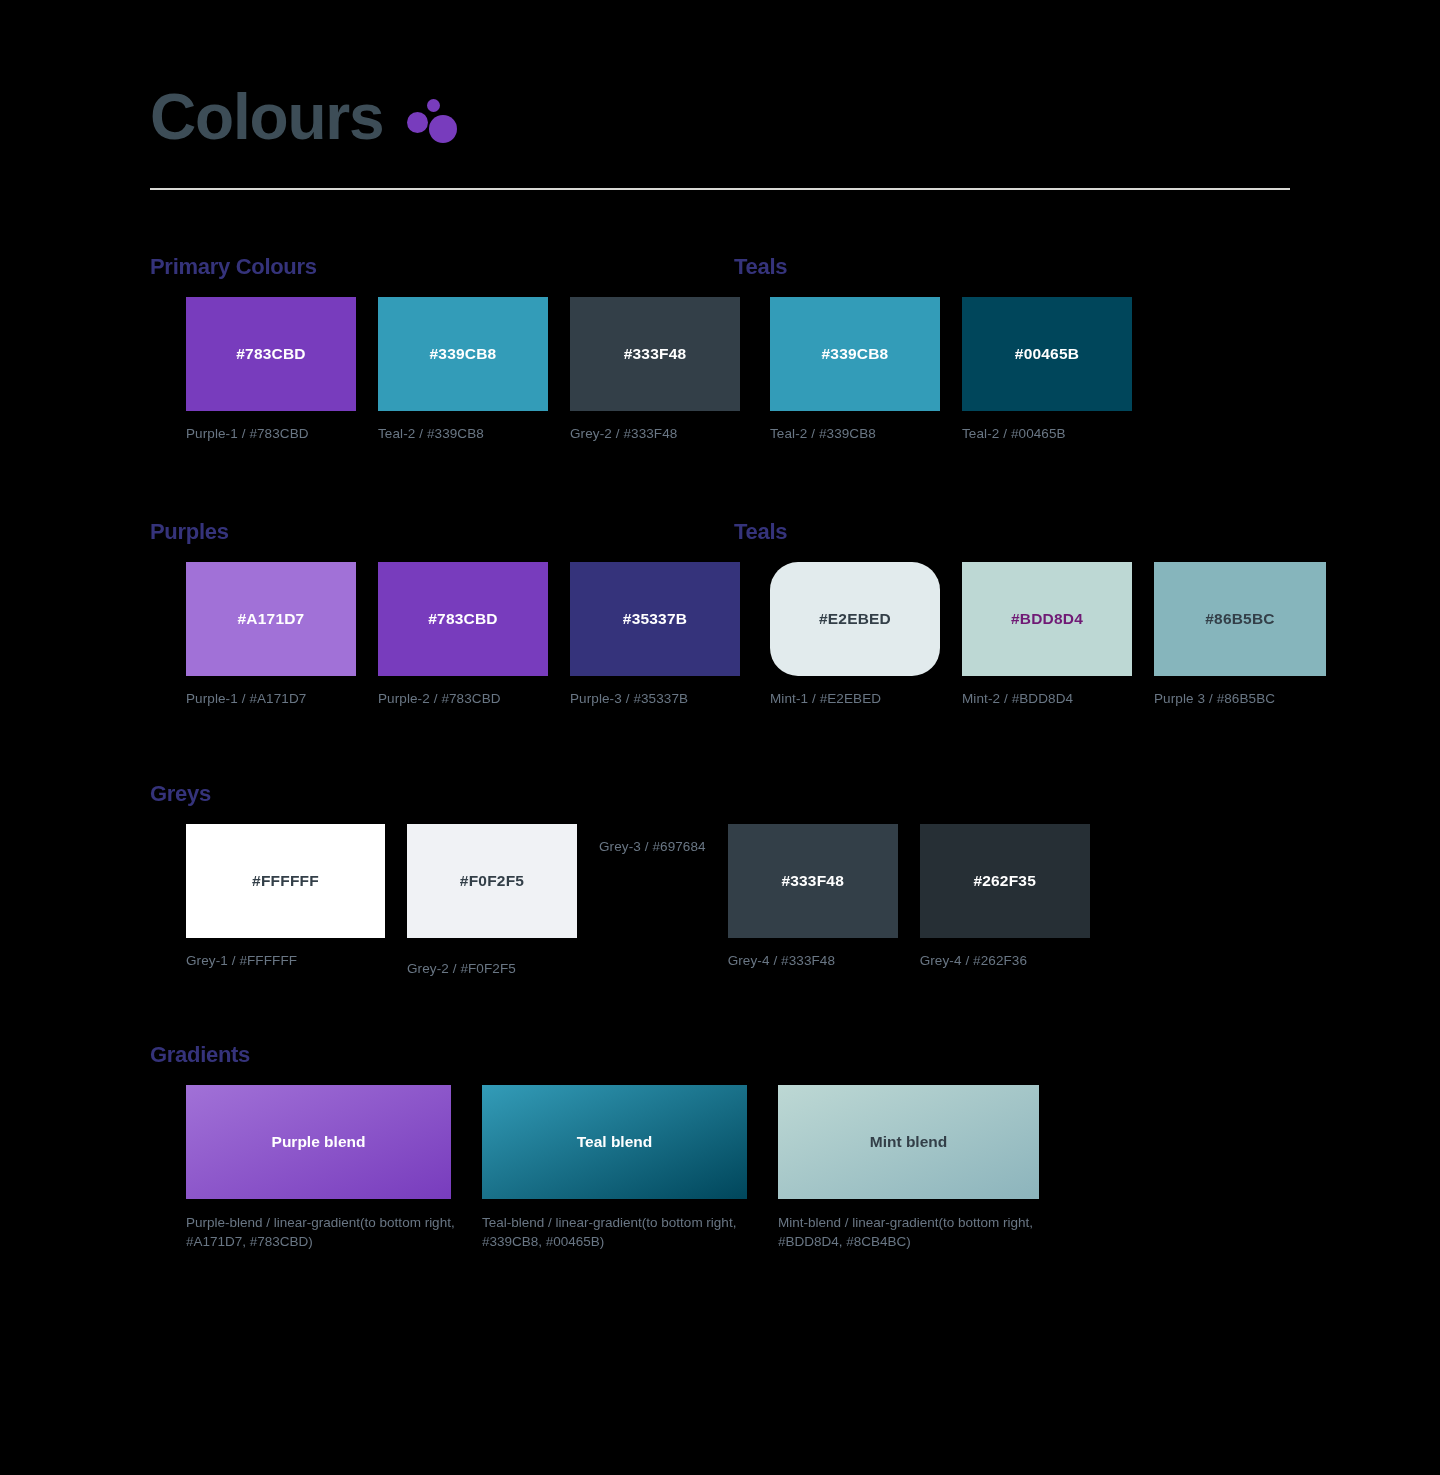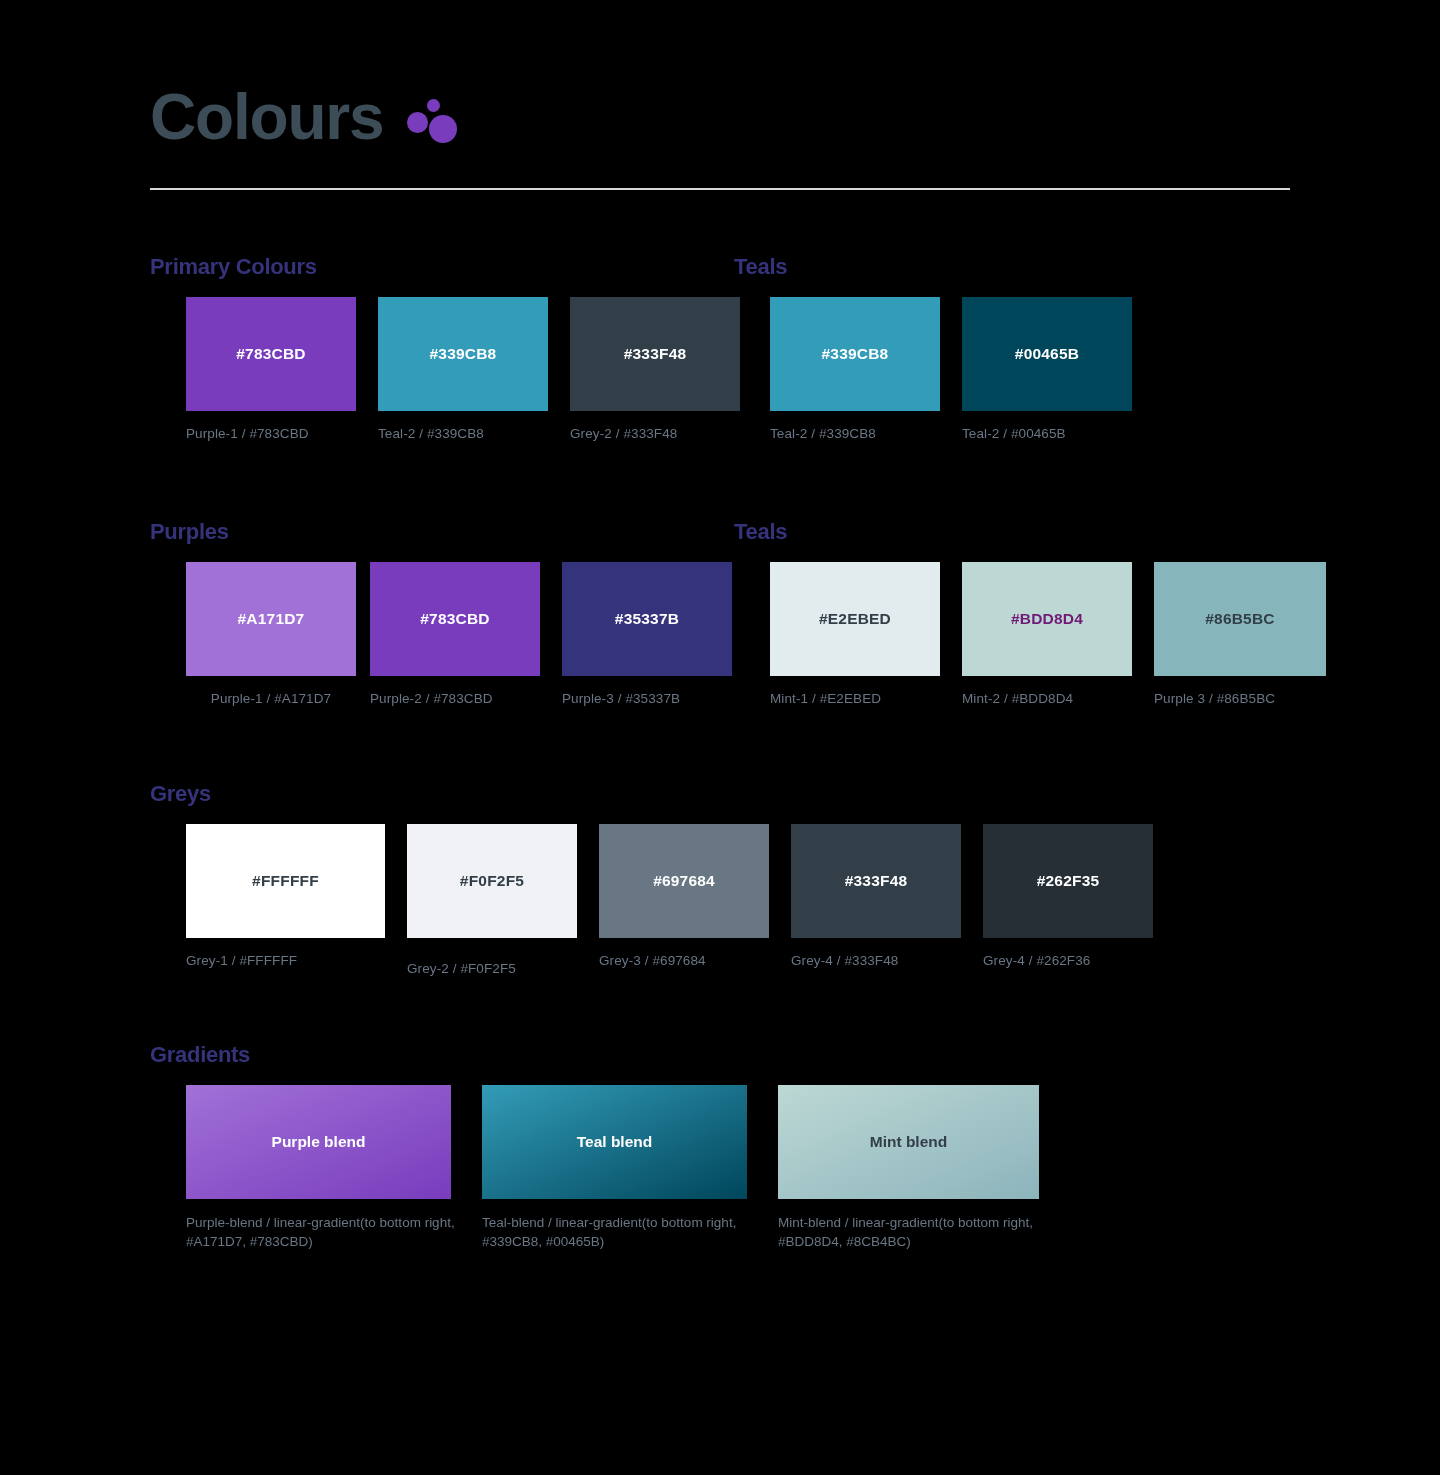--- a/index.html
+++ b/index.html
@@ -197,21 +197,21 @@
           <div class="swatch" style="background: rgb(0, 70, 91); width: 170px;">
             <span class="swatch-hex" style="color: rgb(255, 255, 255);">#00465B</span>
           </div>
           <div class="swatch-caption" style="color: rgb(105, 118, 132);">Teal-2 / #00465B</div>
         </div>
       </div>
     </div>
   <div class="section" id="sec-purples">
       <div class="section-title">Purples</div>
       <div class="swatch-row">
-        <div class="swatch-cell" style="margin-right: 14px; text-align: center;">
+        <div class="swatch-cell" style="margin-right: 22px;">
           <div class="swatch" style="background: rgb(161, 113, 215); width: 170px;">
             <span class="swatch-hex" style="color: rgb(255, 255, 255);">#A171D7</span>
           </div>
           <div class="swatch-caption" style="color: rgb(105, 118, 132);">Purple-1 / #A171D7</div>
         </div>
         <div class="swatch-cell" style="margin-right: 22px;">
           <div class="swatch" style="background: rgb(120, 60, 189); width: 170px;">
             <span class="swatch-hex" style="color: rgb(255, 255, 255);">#783CBD</span>
           </div>
           <div class="swatch-caption" style="color: rgb(105, 118, 132);">Purple-2 / #783CBD</div>
@@ -221,21 +221,21 @@
             <span class="swatch-hex" style="color: rgb(255, 255, 255);">#35337B</span>
           </div>
           <div class="swatch-caption" style="color: rgb(105, 118, 132);">Purple-3  /  #35337B</div>
         </div>
       </div>
     </div>
   <div class="section" id="sec-mints">
       <div class="section-title">Teals</div>
       <div class="swatch-row">
         <div class="swatch-cell" style="margin-right: 22px;">
-          <div class="swatch" style="background: rgb(226, 235, 237); width: 170px;">
+          <div class="swatch" style="background: rgb(226, 235, 237); width: 170px; border-radius: 28px;">
             <span class="swatch-hex" style="color: rgb(51, 63, 72);">#E2EBED</span>
           </div>
           <div class="swatch-caption" style="color: rgb(105, 118, 132);">Mint-1 / #E2EBED</div>
         </div>
         <div class="swatch-cell" style="margin-right: 22px;">
           <div class="swatch" style="background: rgb(189, 216, 212); width: 170px;">
             <span class="swatch-hex" style="color: #701a75;">#BDD8D4</span>
           </div>
           <div class="swatch-caption" style="color: rgb(105, 118, 132);">Mint-2  /  #BDD8D4</div>
         </div>
@@ -256,23 +256,20 @@
           </div>
           <div class="swatch-caption" style="color: rgb(105, 118, 132);">Grey-1 / #FFFFFF</div>
         </div>
         <div class="swatch-cell" style="margin-right: 22px;">
           <div class="swatch" style="background: rgb(240, 242, 245); width: 170px;">
             <span class="swatch-hex" style="color: rgb(51, 63, 72);">#F0F2F5</span>
           </div>
           <div class="swatch-caption" style="color: rgb(105, 118, 132); margin-top: 23px;">Grey-2 / #F0F2F5</div>
         </div>
         <div class="swatch-cell" style="margin-right: 22px;">
-          <div class="swatch" style="background: rgb(105, 118, 132); width: 170px;">
-            <span class="swatch-hex" style="color: rgb(255, 255, 255);">#697684</span>
-          </div>
           <div class="swatch-caption" style="color: rgb(105, 118, 132);">Grey-3 / #697684</div>
         </div>
         <div class="swatch-cell" style="margin-right: 22px;">
           <div class="swatch" style="background: rgb(51, 63, 72); width: 170px;">
             <span class="swatch-hex" style="color: rgb(255, 255, 255);">#333F48</span>
           </div>
           <div class="swatch-caption" style="color: rgb(105, 118, 132);">Grey-4 / #333F48</div>
         </div>
         <div class="swatch-cell" style="margin-right: 0px;">
           <div class="swatch" style="background: rgb(38, 47, 53); width: 170px;">

